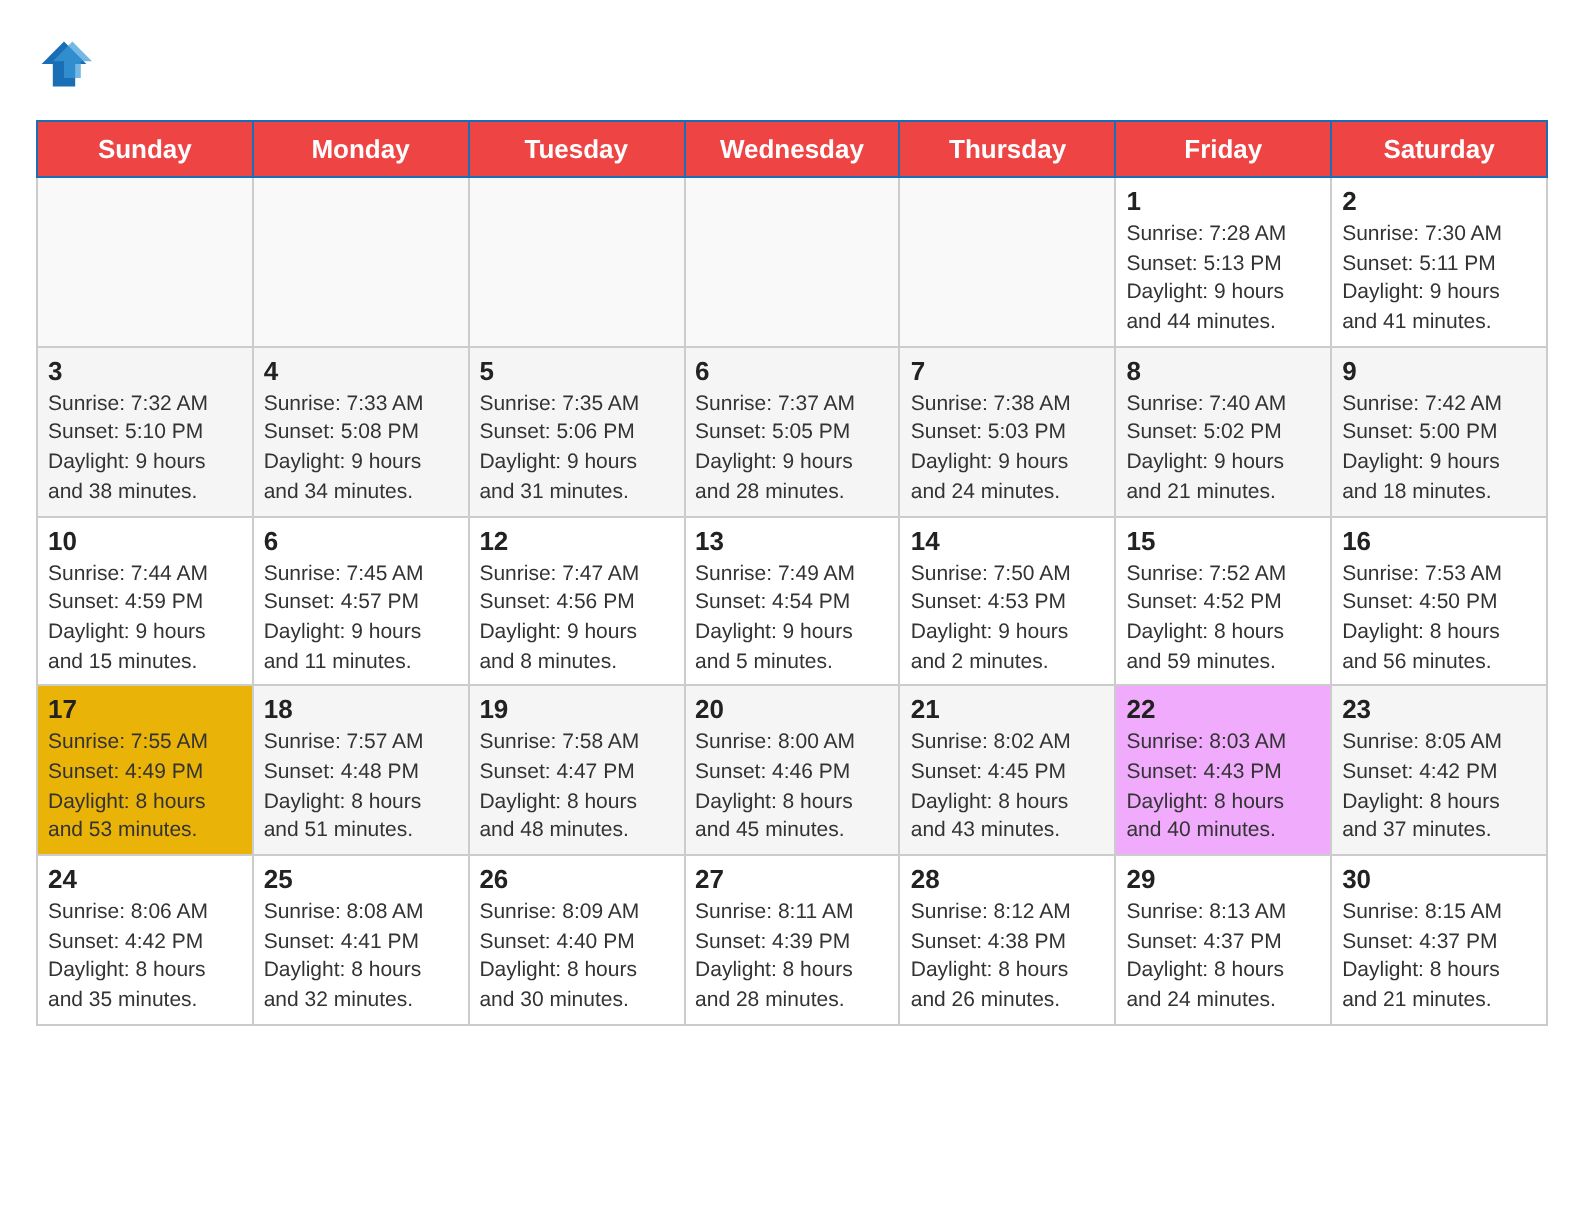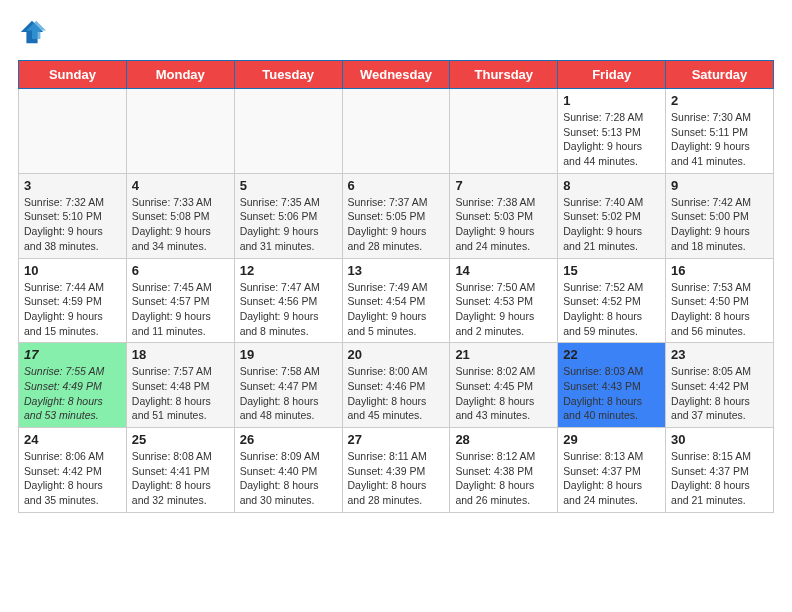--- a/index.html
+++ b/index.html
@@ -200,41 +200,41 @@
           <td style="background: rgb(255, 255, 255); margin-left: 37px;">
             <div class="day-num">15</div>
             <div class="day-info">Sunrise: 7:52 AM<br>Sunset: 4:52 PM<br>Daylight: 8 hours and 59 minutes.</div>
           </td>
           <td style="background: rgb(255, 255, 255);">
             <div class="day-num">16</div>
             <div class="day-info">Sunrise: 7:53 AM<br>Sunset: 4:50 PM<br>Daylight: 8 hours and 56 minutes.</div>
           </td>
         </tr>
         <tr>
-          <td style="background: #86efac; font-style: italic;">
+          <td style="background: #eab308;">
             <div class="day-num">17</div>
             <div class="day-info">Sunrise: 7:55 AM<br>Sunset: 4:49 PM<br>Daylight: 8 hours and 53 minutes.</div>
           </td>
           <td style="background: rgb(245, 245, 245);">
             <div class="day-num">18</div>
             <div class="day-info">Sunrise: 7:57 AM<br>Sunset: 4:48 PM<br>Daylight: 8 hours and 51 minutes.</div>
           </td>
           <td style="background: rgb(245, 245, 245);">
             <div class="day-num">19</div>
             <div class="day-info">Sunrise: 7:58 AM<br>Sunset: 4:47 PM<br>Daylight: 8 hours and 48 minutes.</div>
           </td>
           <td style="background: rgb(245, 245, 245);">
             <div class="day-num">20</div>
             <div class="day-info">Sunrise: 8:00 AM<br>Sunset: 4:46 PM<br>Daylight: 8 hours and 45 minutes.</div>
           </td>
           <td style="background: rgb(245, 245, 245);">
             <div class="day-num">21</div>
             <div class="day-info">Sunrise: 8:02 AM<br>Sunset: 4:45 PM<br>Daylight: 8 hours and 43 minutes.</div>
           </td>
-          <td style="background: #3b82f6;">
+          <td style="background: #f0abfc;">
             <div class="day-num">22</div>
             <div class="day-info">Sunrise: 8:03 AM<br>Sunset: 4:43 PM<br>Daylight: 8 hours and 40 minutes.</div>
           </td>
           <td style="background: rgb(245, 245, 245);">
             <div class="day-num">23</div>
             <div class="day-info">Sunrise: 8:05 AM<br>Sunset: 4:42 PM<br>Daylight: 8 hours and 37 minutes.</div>
           </td>
         </tr>
         <tr>
           <td style="background: rgb(255, 255, 255);">

